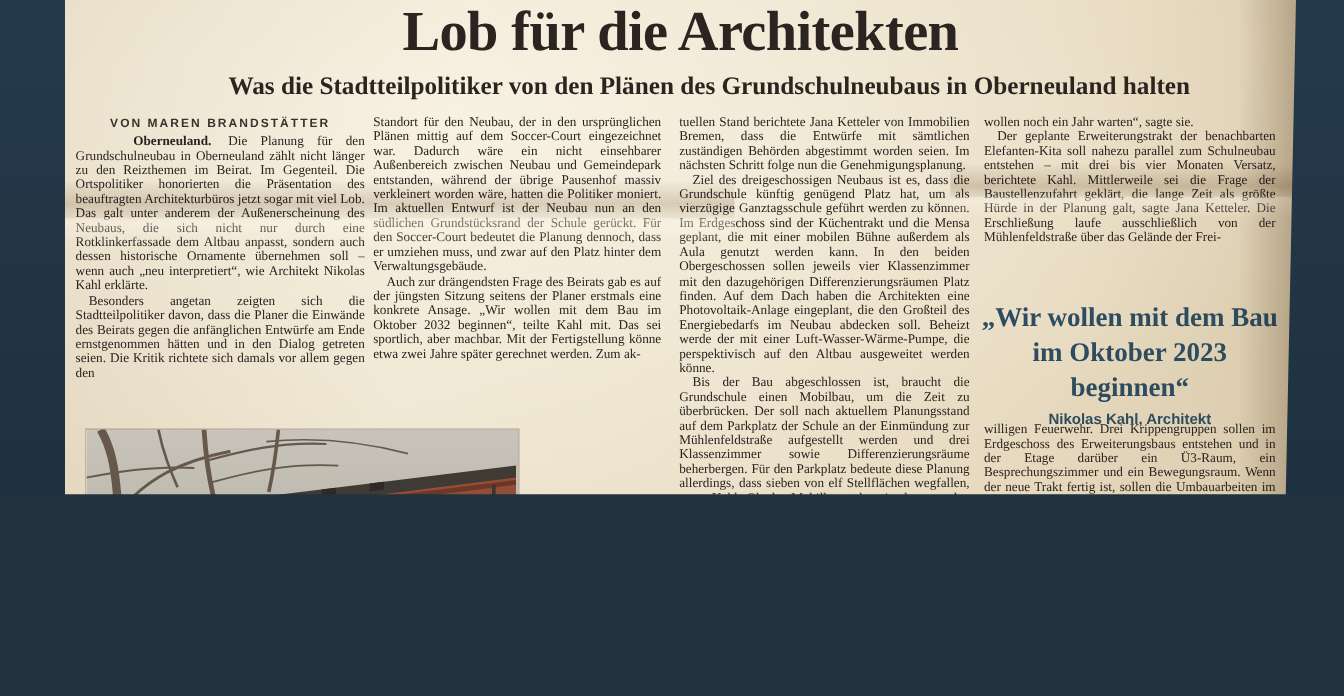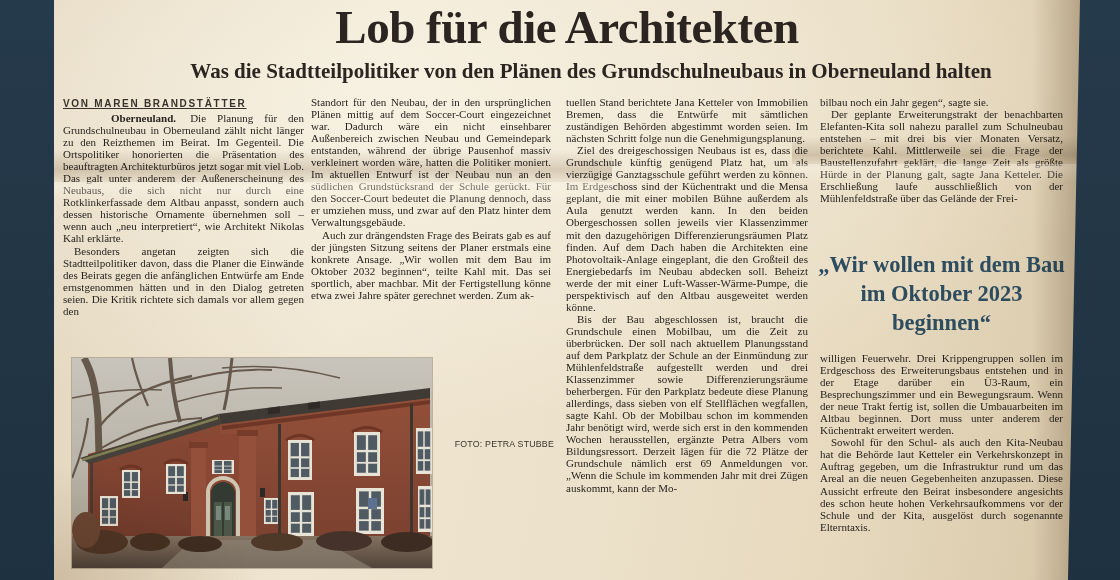--- a/index.html
+++ b/index.html
@@ -1,30 +1,30 @@
 <!DOCTYPE html>
 <html><head>
 <meta charset="utf-8">
 <title>Newspaper article scan</title>
 <style>
   html,body{margin:0;padding:0;background:#22333f;}
-  .canvas{position:relative;width:1120px;height:580px;overflow:hidden;
+  .canvas{position:relative;width:1120px;height:412px;overflow:hidden;
     background:linear-gradient(180deg,#253a4b 0%,#1e3140 100%);
     font-family:"Liberation Serif",serif;}
   .paper{position:absolute;left:54px;top:0;width:1026px;height:580px;
     background:
       radial-gradient(120% 90% at 32% 18%, rgba(255,252,242,.55), rgba(255,252,242,0) 62%),
       linear-gradient(100deg,#e2d5bc 0%,#efe5d0 30%,#ece1ca 55%,#e6d9be 78%,#d8c8a9 100%);
     clip-path:polygon(0 0,1026px 0,1014px 580px,0 580px);}
   .headline{position:absolute;left:0;right:0;top:3px;margin:0;text-align:center;
     font:700 47px/1.06 "Liberation Serif",serif;color:#2b2420;letter-spacing:-.5px;}
   .subheadline{position:absolute;left:0;right:0;top:60px;margin:0;text-align:center;
     font:700 21px/1.12 "Liberation Serif",serif;color:#2b2420;padding-left:48px;}
-  .byline{position:absolute;left:9px;top:98px;width:241px;
-    font:700 10px/12px "Liberation Sans",sans-serif;letter-spacing:1.7px;color:#39322c;text-decoration:underline;}
+  .byline{position:absolute;left:9px;top:98px;width:241px;text-align:center;
+    font:700 10px/12px "Liberation Sans",sans-serif;letter-spacing:1.7px;color:#39322c;}
   .col{position:absolute;font-size:11px;line-height:12.05px;text-align:justify;
     color:#29231f;overflow:hidden;}
   .col p{margin:0;}
   .col p + p{text-indent:11px;}
   .col .lead{padding-right:3px;margin-left:48px;}
   .col1{left:9px;  top:112px;width:241px;height:242px;}
   .col2{left:257px;top:96px; width:240px;height:263px;}
   .col3{left:512px;top:96px; width:242px;height:478px;}
   .col4a{left:766px;top:96px;width:243px;height:148px;}
   .col4b{left:766px;top:352px;width:243px;height:230px;}
@@ -72,26 +72,27 @@
       <p>Auch zur drängendsten Frage des Beirats gab es auf der jüngsten Sitzung seitens der Planer erstmals eine konkrete Ansage. „Wir wollen mit dem Bau im Oktober 2032 beginnen“, teilte Kahl mit. Das sei sportlich, aber machbar. Mit der Fertigstellung könne etwa zwei Jahre später gerechnet werden. Zum ak-</p>
     </div>
 
     <div class="col col3">
       <p>tuellen Stand berichtete Jana Ketteler von Immobilien Bremen, dass die Entwürfe mit sämtlichen zuständigen Behörden abgestimmt worden seien. Im nächsten Schritt folge nun die Genehmigungsplanung.</p>
       <p>Ziel des dreigeschossigen Neubaus ist es, dass die Grundschule künftig genügend Platz hat, um als vierzügige Ganztagsschule geführt werden zu können. Im Erdgeschoss sind der Küchentrakt und die Mensa geplant, die mit einer mobilen Bühne außerdem als Aula genutzt werden kann. In den beiden Obergeschossen sollen jeweils vier Klassenzimmer mit den dazugehörigen Differenzierungsräumen Platz finden. Auf dem Dach haben die Architekten eine Photovoltaik-Anlage eingeplant, die den Großteil des Energiebedarfs im Neubau abdecken soll. Beheizt werde der mit einer Luft-Wasser-Wärme-Pumpe, die perspektivisch auf den Altbau ausgeweitet werden könne.</p>
       <p>Bis der Bau abgeschlossen ist, braucht die Grundschule einen Mobilbau, um die Zeit zu überbrücken. Der soll nach aktuellem Planungsstand auf dem Parkplatz der Schule an der Einmündung zur Mühlenfeldstraße aufgestellt werden und drei Klassenzimmer sowie Differenzierungsräume beherbergen. Für den Parkplatz bedeute diese Planung allerdings, dass sieben von elf Stellflächen wegfallen, sagte Kahl. Ob der Mobilbau schon im kommenden Jahr benötigt wird, werde sich erst in den kommenden Wochen herausstellen, ergänzte Petra Albers vom Bildungsressort. Derzeit lägen für die 72 Plätze der Grundschule nämlich erst 69 Anmeldungen vor. „Wenn die Schule im kommenden Jahr mit drei Zügen auskommt, kann der Mo-</p>
     </div>
 
     <div class="col col4a">
-      <p>bilbau noch ein Jahr gegen“, sagte sie.</p>
+      <p>wollen noch ein Jahr warten“, sagte sie.</p>
       <p>Der geplante Erweiterungstrakt der benachbarten Elefanten-Kita soll nahezu parallel zum Schulneubau entstehen – mit drei bis vier Monaten Versatz, berichtete Kahl. Mittlerweile sei die Frage der Baustellenzufahrt geklärt, die lange Zeit als größte Hürde in der Planung galt, sagte Jana Ketteler. Die Erschließung laufe ausschließlich von der Mühlenfeldstraße über das Gelände der Frei-</p>
     </div>
 
     <div class="quote">
       <div class="quote-text">„Wir wollen mit dem Bau im Oktober 2023 beginnen“</div>
+      <div class="quote-attrib">Nikolas Kahl, Architekt</div>
     </div>
 
     <div class="col col4b">
       <p>willigen Feuerwehr. Drei Krippengruppen sollen im Erdgeschoss des Erweiterungsbaus entstehen und in der Etage darüber ein Ü3-Raum, ein Besprechungszimmer und ein Bewegungsraum. Wenn der neue Trakt fertig ist, sollen die Umbauarbeiten im Altbau beginnen. Dort muss unter anderem der Küchentrakt erweitert werden.</p>
       <p>Sowohl für den Schul- als auch den Kita-Neubau hat die Behörde laut Ketteler ein Verkehrskonzept in Auftrag gegeben, um die Infrastruktur rund um das Areal an die neuen Gegebenheiten anzupassen. Diese Aussicht erfreute den Beirat insbesondere angesichts des schon heute hohen Verkehrsaufkommens vor der Schule und der Kita, ausgelöst durch sogenannte Elterntaxis.</p>
     </div>
 
     <figure class="photo">
       <svg viewBox="0 0 360 210" preserveAspectRatio="none" role="img">
         <defs>

